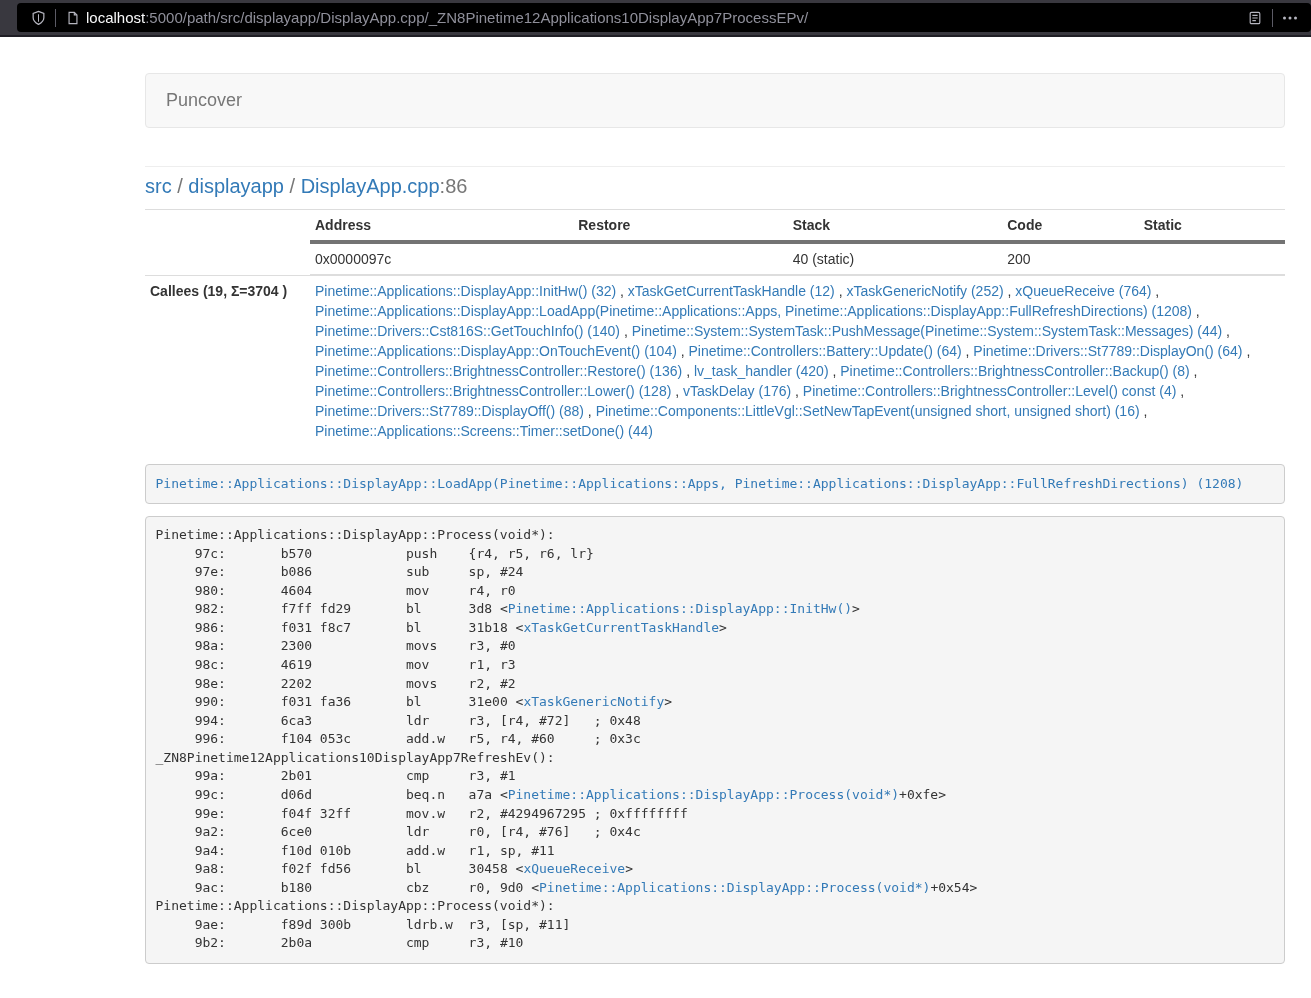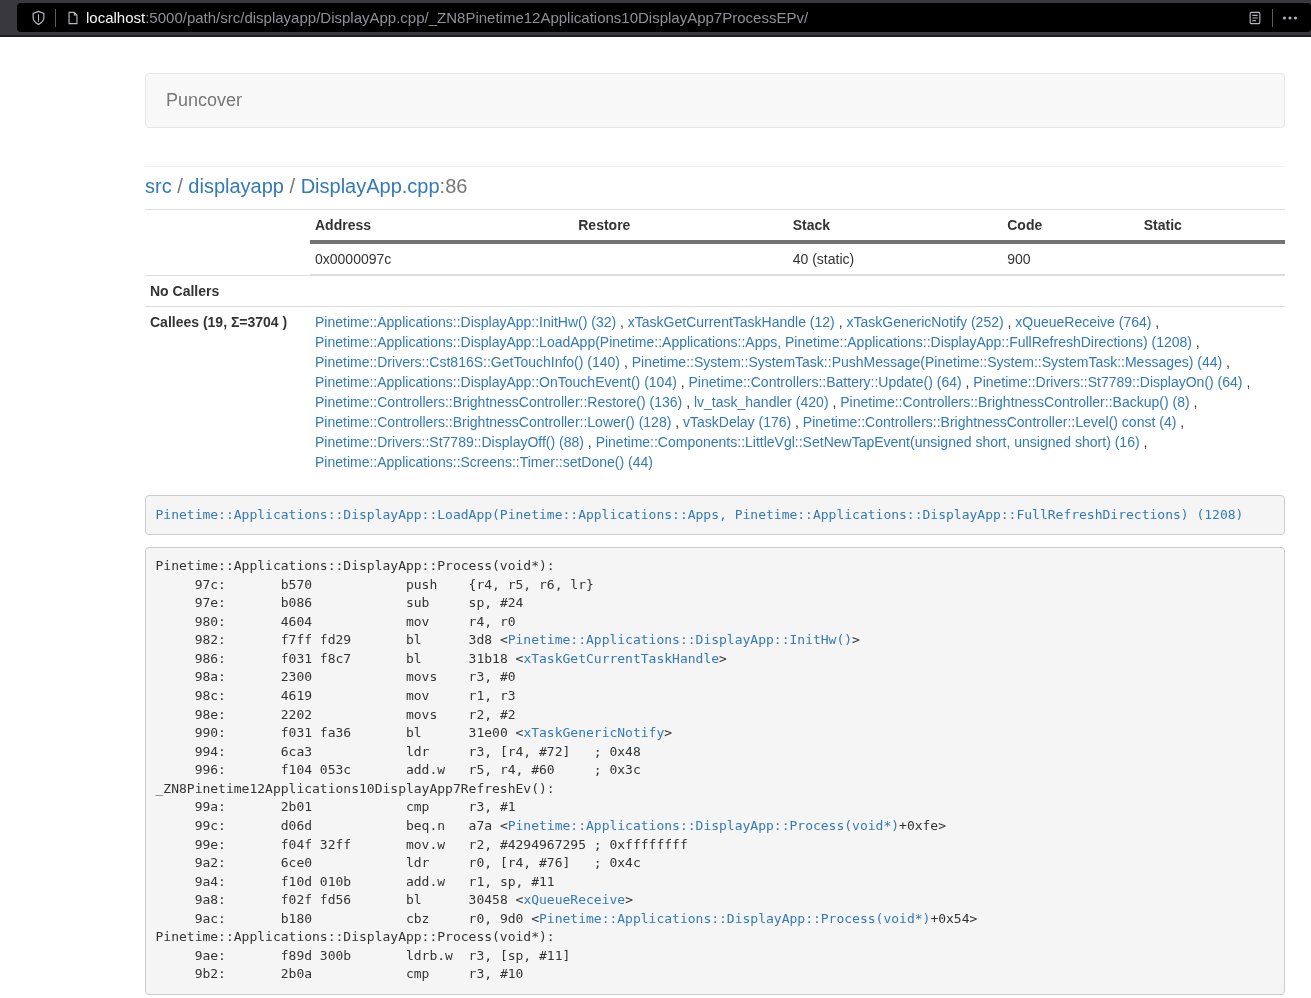--- a/index.html
+++ b/index.html
@@ -116,30 +116,26 @@
                   <th class="c2">Stack</th>
                   <th class="c3">Code</th>
                   <th class="c4">Static</th>
                 </tr>
               </thead>
             <tbody>
                 <tr id="stats-vals">
                   <td class="c0">0x0000097c</td>
                   <td class="c1"></td>
                   <td class="c2">40 (static)</td>
-                  <td class="c3">900</td>
+                  <td class="c3">200</td>
                   <td class="c4"></td>
                 </tr>
               </tbody>
           </table>
         </td>
-      </tr>
-      <tr>
-        <th>No Callers</th>
-        <td></td>
       </tr>
       <tr>
         <th>Callees (19, Σ=3704 )</th>
         <td class="callees" id="callees-cell"><a>Pinetime::Applications::DisplayApp::InitHw() (32)</a><span> , </span><a>xTaskGetCurrentTaskHandle (12)</a><span> , </span><a>xTaskGenericNotify (252)</a><span> , </span><a>xQueueReceive (764)</a><span> , </span><a>Pinetime::Applications::DisplayApp::LoadApp(Pinetime::Applications::Apps, Pinetime::Applications::DisplayApp::FullRefreshDirections) (1208)</a><span> , </span><a>Pinetime::Drivers::Cst816S::GetTouchInfo() (140)</a><span> , </span><a>Pinetime::System::SystemTask::PushMessage(Pinetime::System::SystemTask::Messages) (44)</a><span> , </span><a>Pinetime::Applications::DisplayApp::OnTouchEvent() (104)</a><span> , </span><a>Pinetime::Controllers::Battery::Update() (64)</a><span> , </span><a>Pinetime::Drivers::St7789::DisplayOn() (64)</a><span> , </span><a>Pinetime::Controllers::BrightnessController::Restore() (136)</a><span> , </span><a>lv_task_handler (420)</a><span> , </span><a>Pinetime::Controllers::BrightnessController::Backup() (8)</a><span> , </span><a>Pinetime::Controllers::BrightnessController::Lower() (128)</a><span> , </span><a>vTaskDelay (176)</a><span> , </span><a>Pinetime::Controllers::BrightnessController::Level() const (4)</a><span> , </span><a>Pinetime::Drivers::St7789::DisplayOff() (88)</a><span> , </span><a>Pinetime::Components::LittleVgl::SetNewTapEvent(unsigned short, unsigned short) (16)</a><span> , </span><a>Pinetime::Applications::Screens::Timer::setDone() (44)</a></td>
       </tr>
     </tbody>
   </table>
 
   <div class="prebox hl-box"><a>Pinetime::Applications::DisplayApp::LoadApp(Pinetime::Applications::Apps, Pinetime::Applications::DisplayApp::FullRefreshDirections) (1208)</a></div>
 

